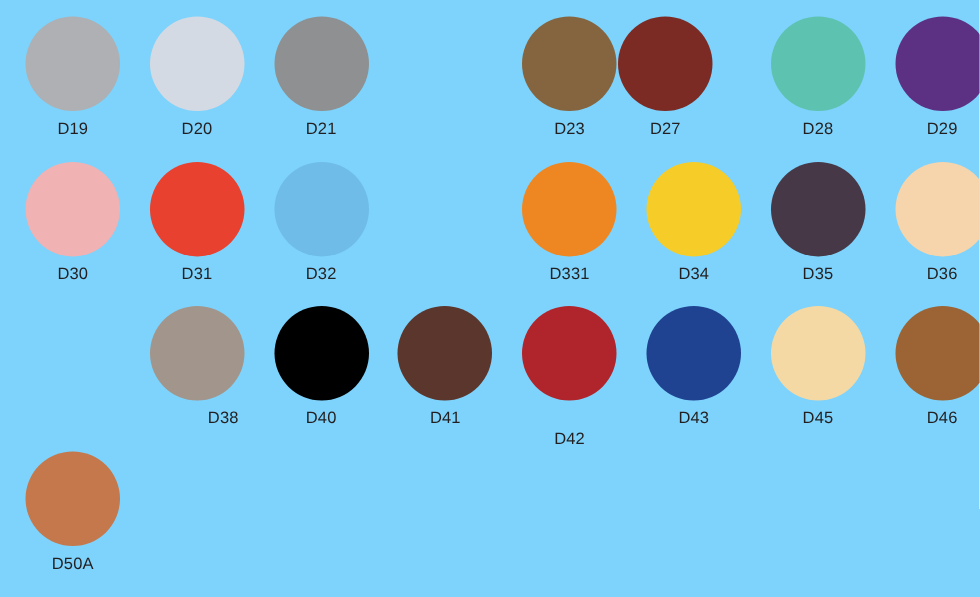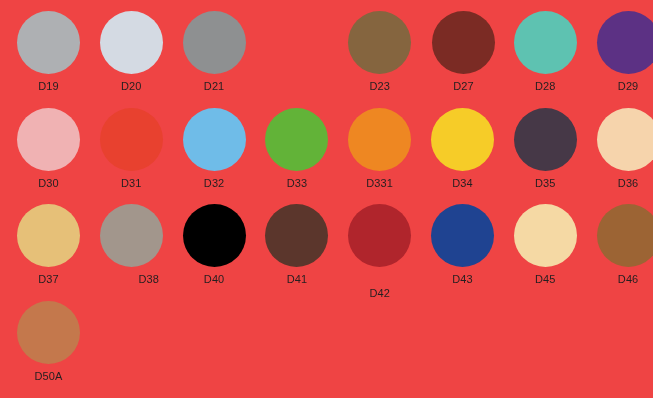--- a/index.html
+++ b/index.html
@@ -44,38 +44,38 @@
     color: #231f20;
     letter-spacing: 0.1px;
     text-align: center;
     white-space: nowrap;
     font-family: "Liberation Sans", sans-serif;
   }
 </style>
 </head>
 <body>
 
-<div id="swatch-grid" style="background: #ef4444;">
+<div id="swatch-grid" style="background: #7dd3fc;">
     <div class="swatch-cell" style="left: 7px; top: 3px;">
       <div class="swatch-dot" style="background: rgb(174, 176, 179);"></div>
       <div class="swatch-label" style="color: rgb(35, 31, 32);">D19</div>
     </div>
     <div class="swatch-cell" style="left: 89.8px; top: 3px;">
       <div class="swatch-dot" style="background: rgb(212, 218, 227);"></div>
       <div class="swatch-label" style="color: rgb(35, 31, 32);">D20</div>
     </div>
     <div class="swatch-cell" style="left: 172.6px; top: 3px;">
       <div class="swatch-dot" style="background: rgb(142, 144, 145);"></div>
       <div class="swatch-label" style="color: rgb(35, 31, 32);">D21</div>
     </div>
     <div class="swatch-cell" style="left: 338.2px; top: 3px;">
       <div class="swatch-dot" style="background: rgb(133, 101, 63);"></div>
       <div class="swatch-label" style="color: rgb(35, 31, 32);">D23</div>
     </div>
-    <div class="swatch-cell" style="left: 422px; top: 3px;">
+    <div class="swatch-cell" style="left: 402px; top: 3px;">
       <div class="swatch-dot" style="background: rgb(123, 43, 36);"></div>
       <div class="swatch-label" style="color: rgb(35, 31, 32);">D27</div>
     </div>
     <div class="swatch-cell" style="left: 503.8px; top: 3px;">
       <div class="swatch-dot" style="background: rgb(94, 194, 177);"></div>
       <div class="swatch-label" style="color: rgb(35, 31, 32);">D28</div>
     </div>
     <div class="swatch-cell" style="left: 586.6px; top: 3px;">
       <div class="swatch-dot" style="background: rgb(92, 49, 132);"></div>
       <div class="swatch-label" style="color: rgb(35, 31, 32);">D29</div>
@@ -85,43 +85,35 @@
       <div class="swatch-label" style="color: rgb(35, 31, 32);">D30</div>
     </div>
     <div class="swatch-cell" style="left: 89.8px; top: 99.5px;">
       <div class="swatch-dot" style="background: rgb(232, 65, 47);"></div>
       <div class="swatch-label" style="color: rgb(35, 31, 32);">D31</div>
     </div>
     <div class="swatch-cell" style="left: 172.6px; top: 99.5px;">
       <div class="swatch-dot" style="background: rgb(111, 188, 232);"></div>
       <div class="swatch-label" style="color: rgb(35, 31, 32);">D32</div>
     </div>
-    <div class="swatch-cell" style="left: 255.4px; top: 99.5px;">
-      <div class="swatch-dot" style="background: rgb(98, 179, 56);"></div>
-      <div class="swatch-label" style="color: rgb(35, 31, 32);">D33</div>
-    </div>
     <div class="swatch-cell" style="left: 338.2px; top: 99.5px;">
       <div class="swatch-dot" style="background: rgb(238, 135, 34);"></div>
       <div class="swatch-label" style="color: rgb(35, 31, 32);">D331</div>
     </div>
     <div class="swatch-cell" style="left: 421px; top: 99.5px;">
       <div class="swatch-dot" style="background: rgb(246, 204, 40);"></div>
       <div class="swatch-label" style="color: rgb(35, 31, 32);">D34</div>
     </div>
     <div class="swatch-cell" style="left: 503.8px; top: 99.5px;">
       <div class="swatch-dot" style="background: rgb(70, 56, 71);"></div>
       <div class="swatch-label" style="color: rgb(35, 31, 32);">D35</div>
     </div>
     <div class="swatch-cell" style="left: 586.6px; top: 99.5px;">
       <div class="swatch-dot" style="background: rgb(246, 212, 172);"></div>
       <div class="swatch-label" style="color: rgb(35, 31, 32);">D36</div>
-    </div>
-    <div class="swatch-cell" style="left: 7px; top: 196px;">
-      <div class="swatch-dot" style="background: rgb(230, 192, 120);"></div>
-      <div class="swatch-label" style="color: rgb(35, 31, 32);">D37</div>
     </div>
     <div class="swatch-cell" style="left: 89.8px; top: 196px;">
       <div class="swatch-dot" style="background: rgb(162, 150, 140);"></div>
       <div class="swatch-label" style="color: rgb(35, 31, 32); padding-left: 35px;">D38</div>
     </div>
     <div class="swatch-cell" style="left: 172.6px; top: 196px;">
       <div class="swatch-dot" style="background: rgb(0, 0, 0);"></div>
       <div class="swatch-label" style="color: rgb(35, 31, 32);">D40</div>
     </div>
     <div class="swatch-cell" style="left: 255.4px; top: 196px;">

